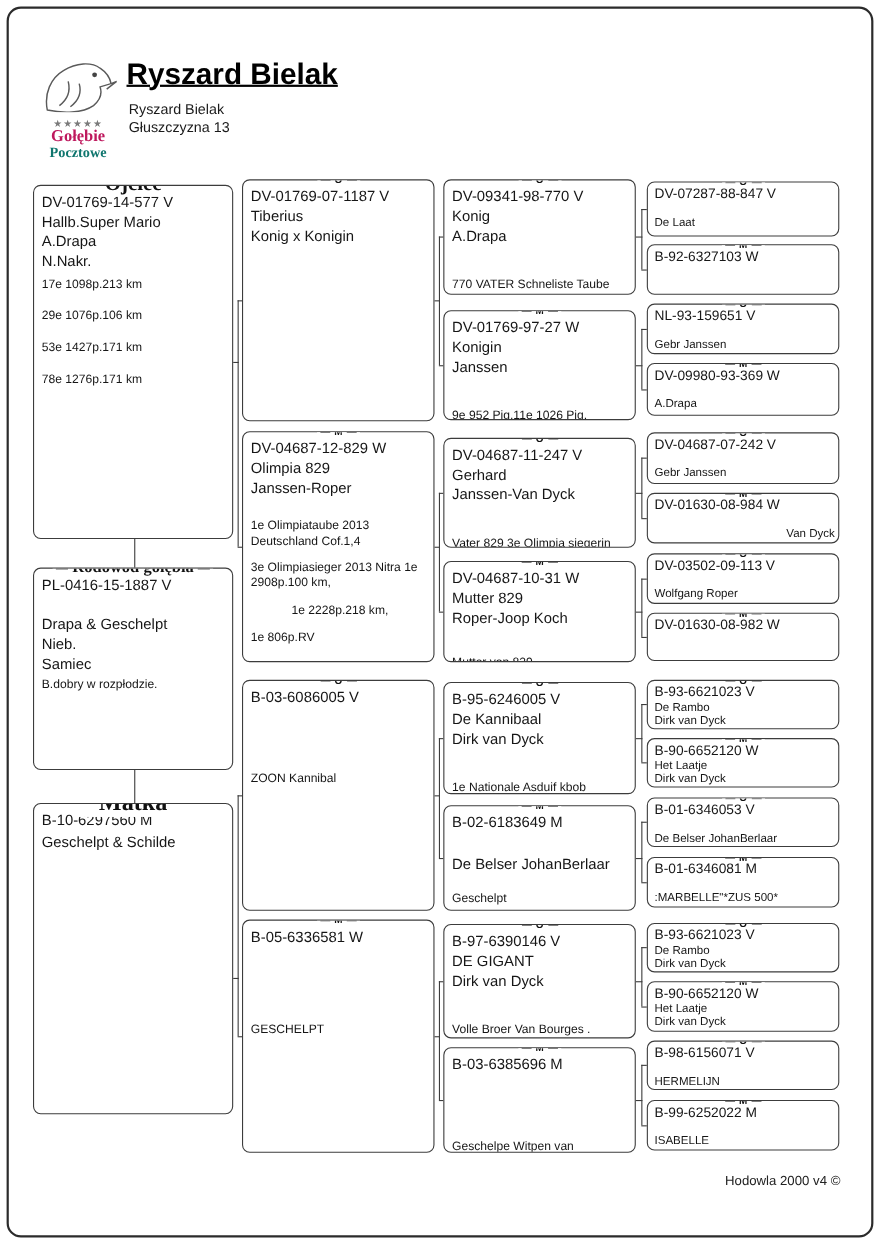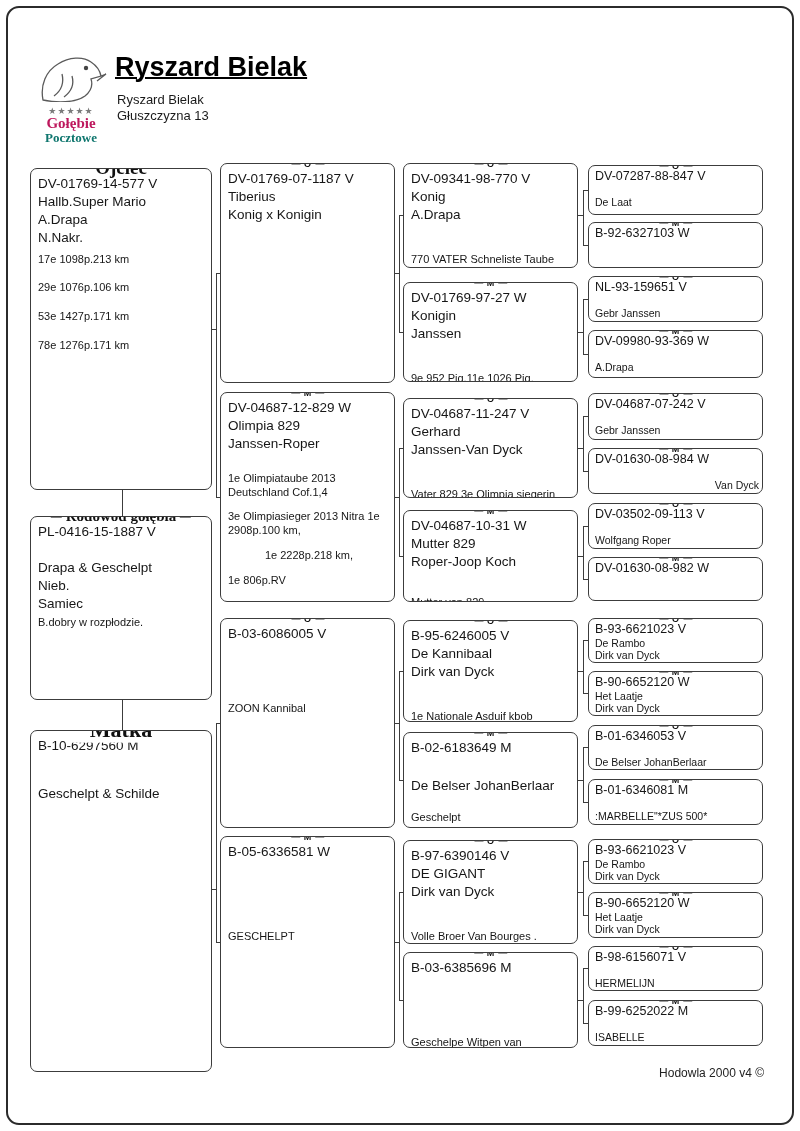--- a/index.html
+++ b/index.html
@@ -135,24 +135,24 @@
         <div class="ln ln-s" style="margin-top: 15px;">78e 1276p.171 km</div>
       </div>
       <div class="pbox col0" style="left: 30px; top: 516px; width: 182px; height: 184px;">
         <span class="plabel lbl-b">Rodowód gołębia</span>
         <div class="ln ln-r">PL-0416-15-1887 V</div>
         <div class="ln ln-n" style="margin-top: 18px;">Drapa &amp; Geschelpt</div>
         <div class="ln ln-n">Nieb.</div>
         <div class="ln ln-n">Samiec</div>
         <div class="ln ln-s" style="margin-top: 2px;">B.dobry w rozpłodzie.</div>
       </div>
-      <div class="pbox col0" style="left: 30px; top: 730px; width: 182px; height: 342px;">
+      <div class="pbox col0" style="left: 30px; top: 730px; width: 182px; height: 283px;">
         <span class="plabel lbl-c">Matka</span>
         <div class="ln ln-r">B-10-6297560 M</div>
-        <div class="ln ln-n" style="margin-top: 30px;">Geschelpt &amp; Schilde</div>
+        <div class="ln ln-n" style="margin-top: 2px;">Geschelpt &amp; Schilde</div>
       </div>
       <div class="pbox col1" style="left: 220px; top: 163px; width: 175px; height: 220px;">
         <span class="plabel lbl-s">O</span>
         <div class="ln ln-r">DV-01769-07-1187 V</div>
         <div class="ln ln-n">Tiberius</div>
         <div class="ln ln-n">Konig x Konigin</div>
       </div>
       <div class="pbox col1" style="left: 220px; top: 392px; width: 175px; height: 210px;">
         <span class="plabel lbl-s">M</span>
         <div class="ln ln-r">DV-04687-12-829 W</div>

